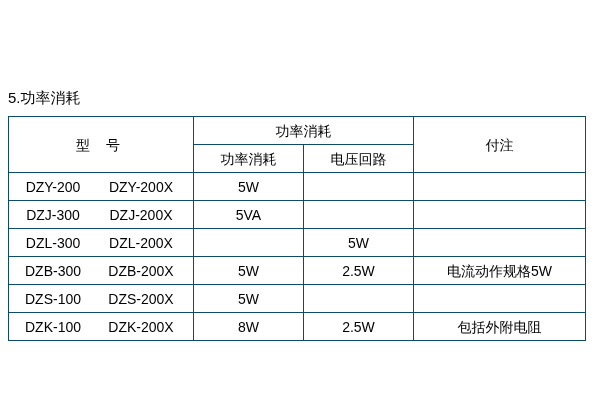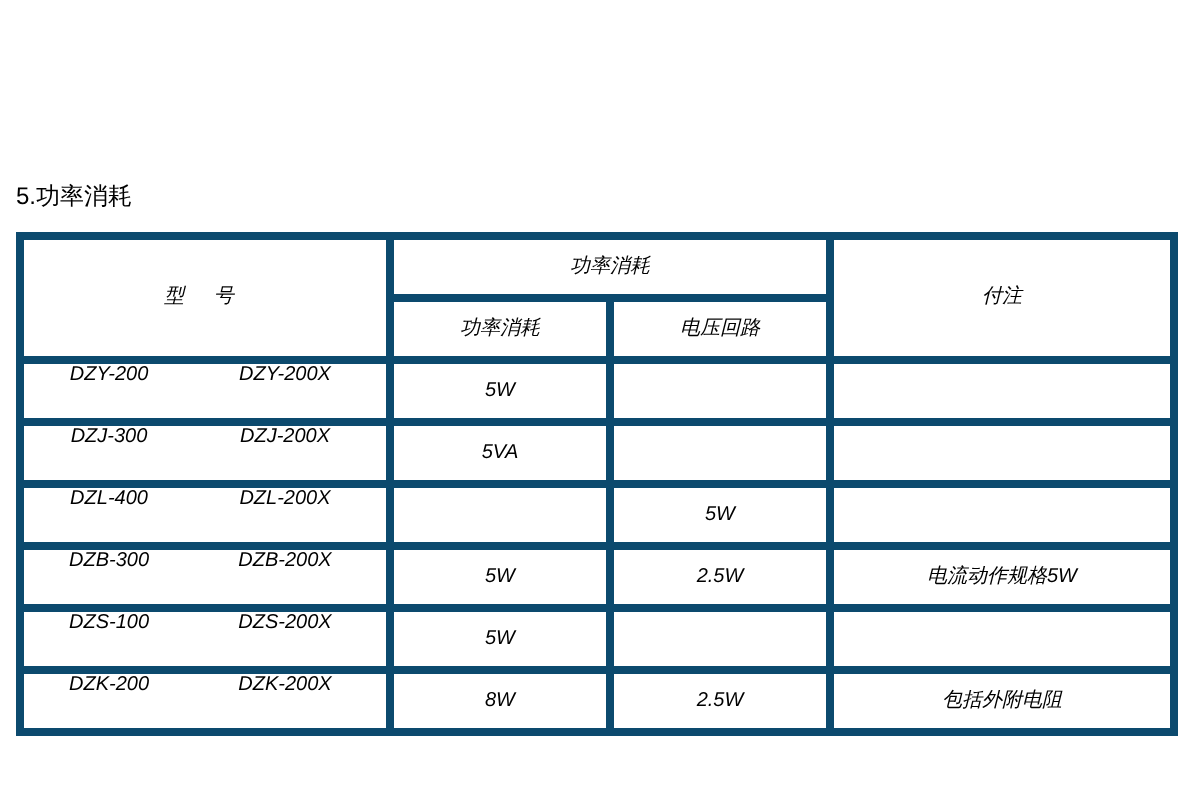--- a/index.html
+++ b/index.html
@@ -17,56 +17,56 @@
   .page {
     position: relative;
     width: 600px;
     height: 400px;
     box-sizing: border-box;
   }
   .section-title {
     position: absolute;
     left: 8px;
     top: 92px;
-    font-size: 12px;
+    font-size: 15px;
     line-height: 12px;
     color: #000;
     white-space: nowrap;
   }
   .table-wrap {
     position: absolute;
     left: 8px;
     top: 116px;
     width: 577px;
   }
   table.spec {
     border-collapse: collapse;
     width: 577px;
     table-layout: fixed;
   }
   table.spec td, table.spec th {
-    border: 4px solid #0c4a6e;
+    border: 1px solid #0c4a6e;
     font-weight: normal;
-    font-size: 10px;
+    font-size: 14px;
     line-height: 12px;
     text-align: center;
     vertical-align: middle;
     padding: 0;
     height: 27px;
     color: #000;
-    font-style: italic;
   }
   .col-model { width: 185px; }
   .col-volt  { width: 110px; }
   .col-curr  { width: 110px; }
   .col-note  { width: 172px; }
 
   .model-cell {
     display: flex;
     justify-content: center;
+    align-items: center;
     gap: 18px;
     height: 27px;
     padding: 0 6px;
     box-sizing: border-box;
   }
   .model-a { min-width: 62px; text-align: center; }
   .model-b { min-width: 78px; text-align: center; }
   .hdr-model {
     letter-spacing: 6px;
     padding-left: 6px;
@@ -120,21 +120,21 @@
               <span class="model-b">DZJ-200X</span>
             </div>
           </td>
           <td>5VA</td>
           <td></td>
           <td class="note-cell"></td>
         </tr>
         <tr>
           <td>
             <div class="model-cell">
-              <span class="model-a">DZL-400</span>
+              <span class="model-a">DZL-300</span>
               <span class="model-b">DZL-200X</span>
             </div>
           </td>
           <td></td>
           <td>5W</td>
           <td class="note-cell"></td>
         </tr>
         <tr>
           <td>
             <div class="model-cell">
@@ -153,21 +153,21 @@
               <span class="model-b">DZS-200X</span>
             </div>
           </td>
           <td>5W</td>
           <td></td>
           <td class="note-cell"></td>
         </tr>
         <tr>
           <td>
             <div class="model-cell">
-              <span class="model-a">DZK-200</span>
+              <span class="model-a">DZK-100</span>
               <span class="model-b">DZK-200X</span>
             </div>
           </td>
           <td>8W</td>
           <td>2.5W</td>
           <td class="note-cell">包括外附电阻</td>
         </tr>
       </tbody>
     </table>
   </div>

